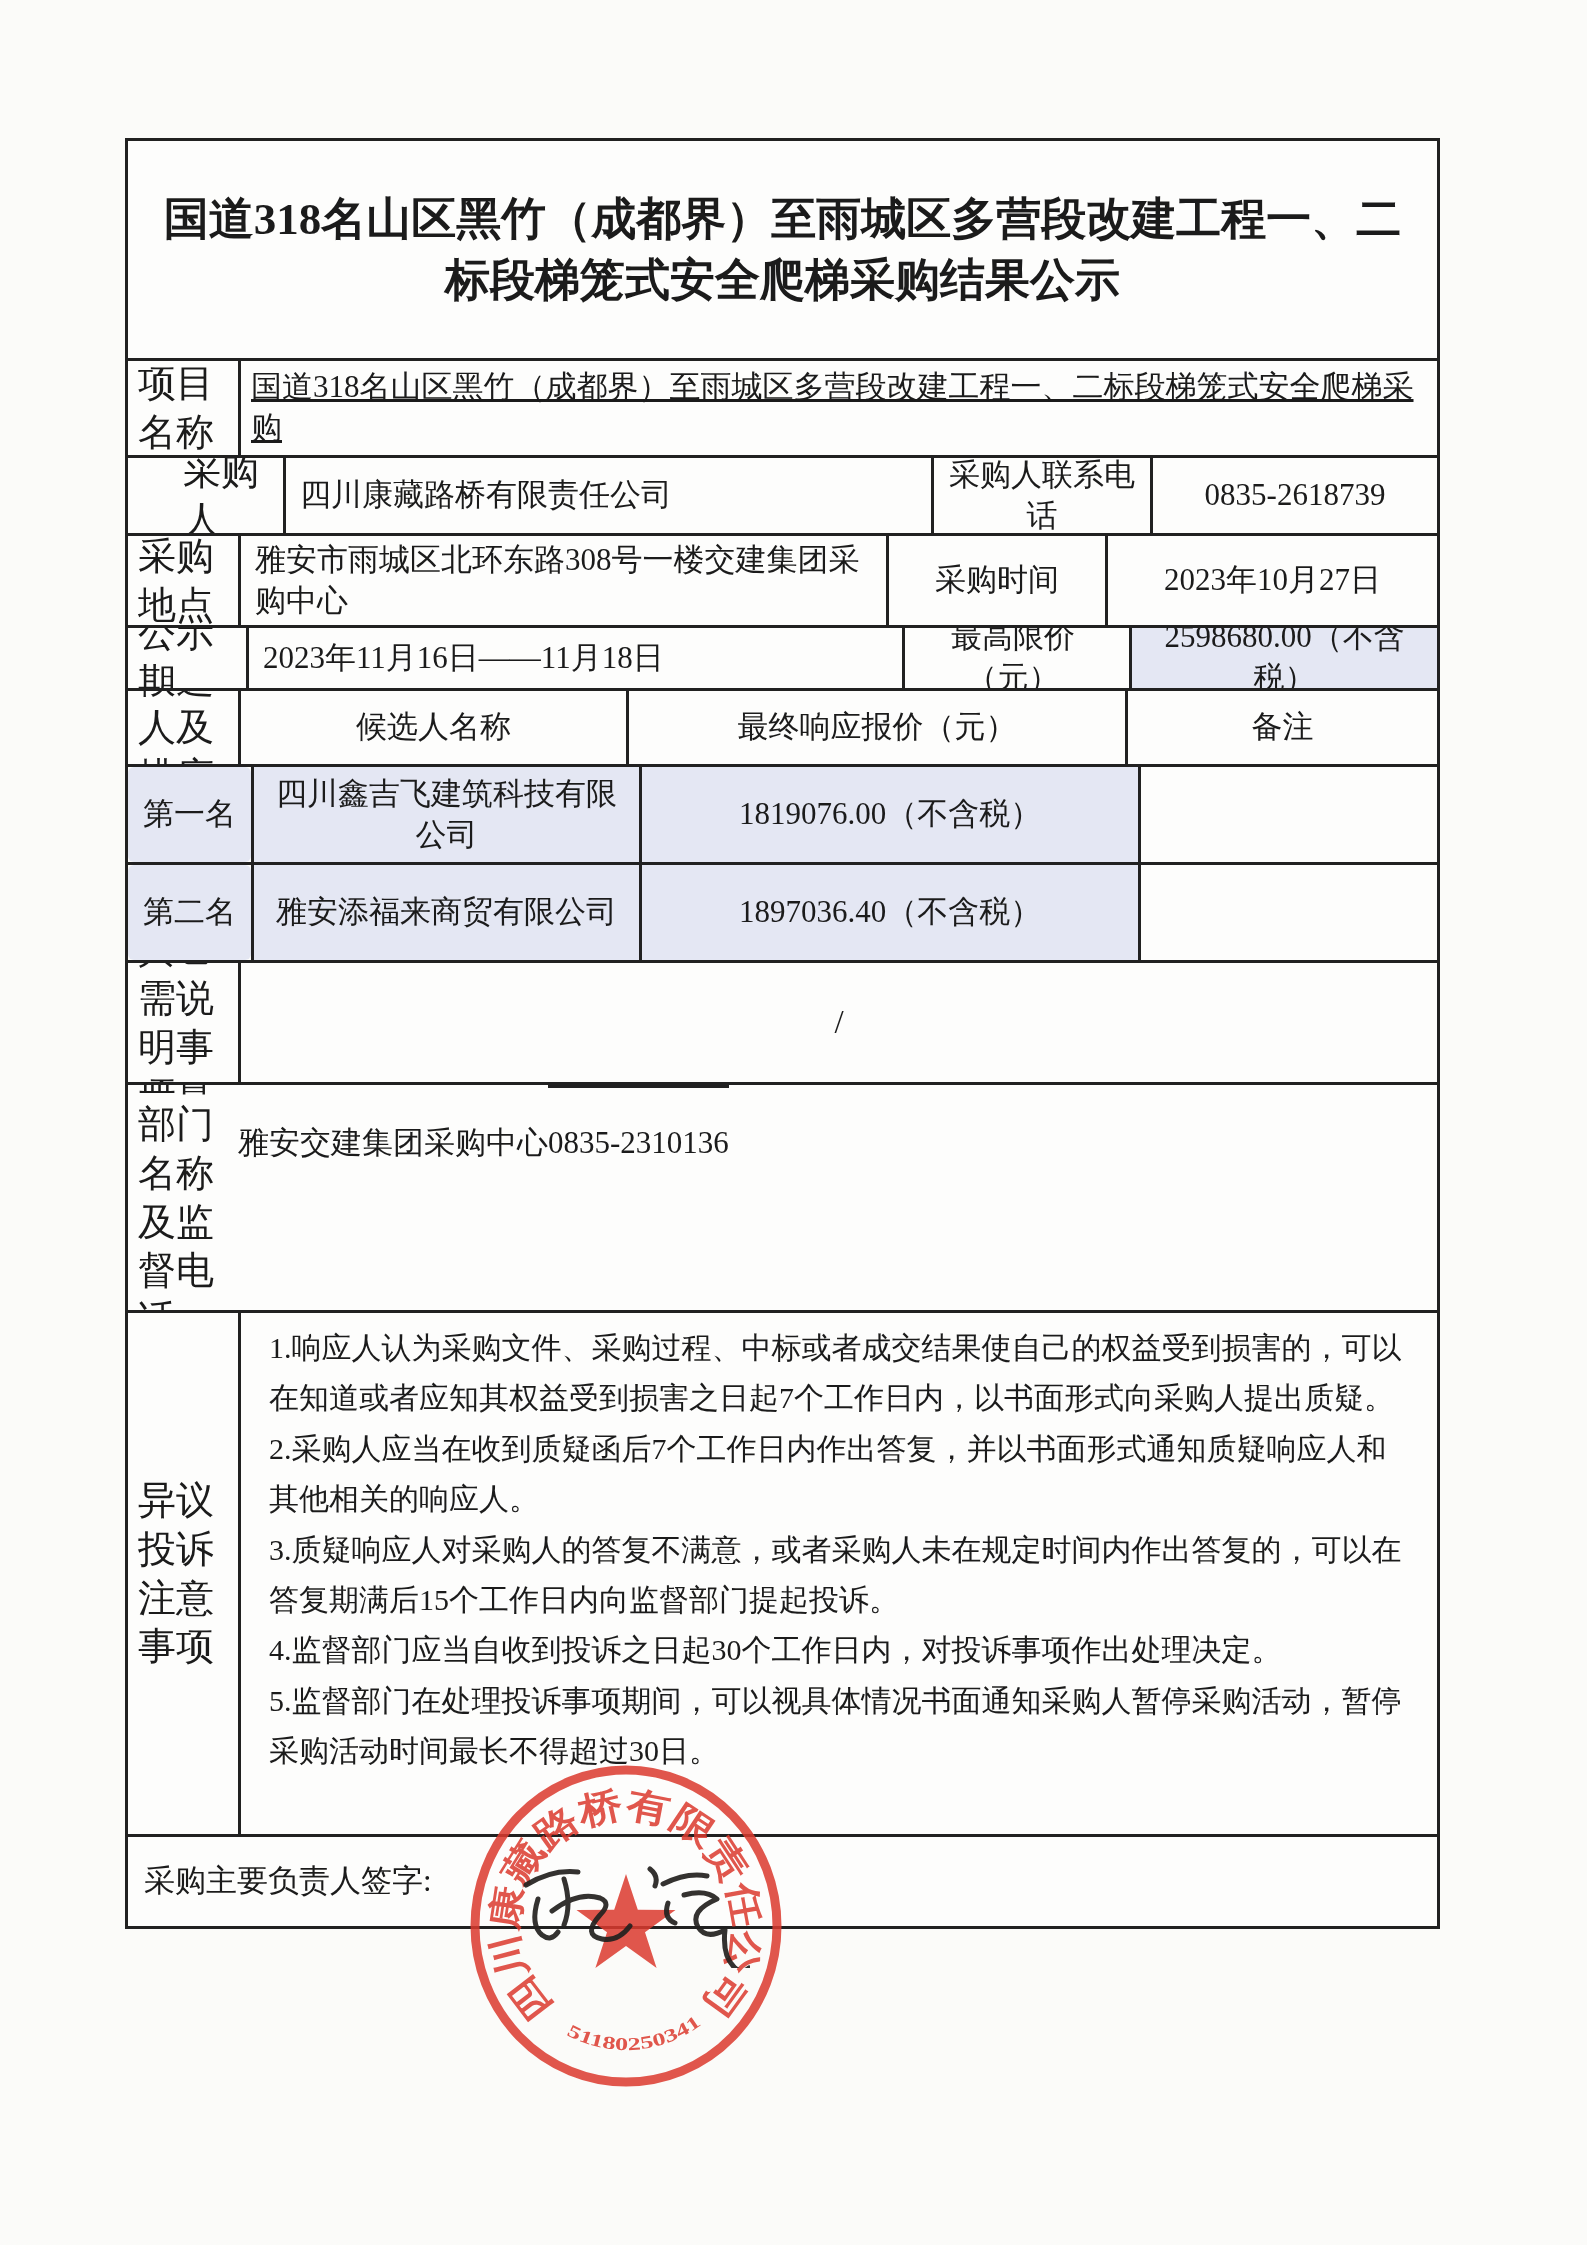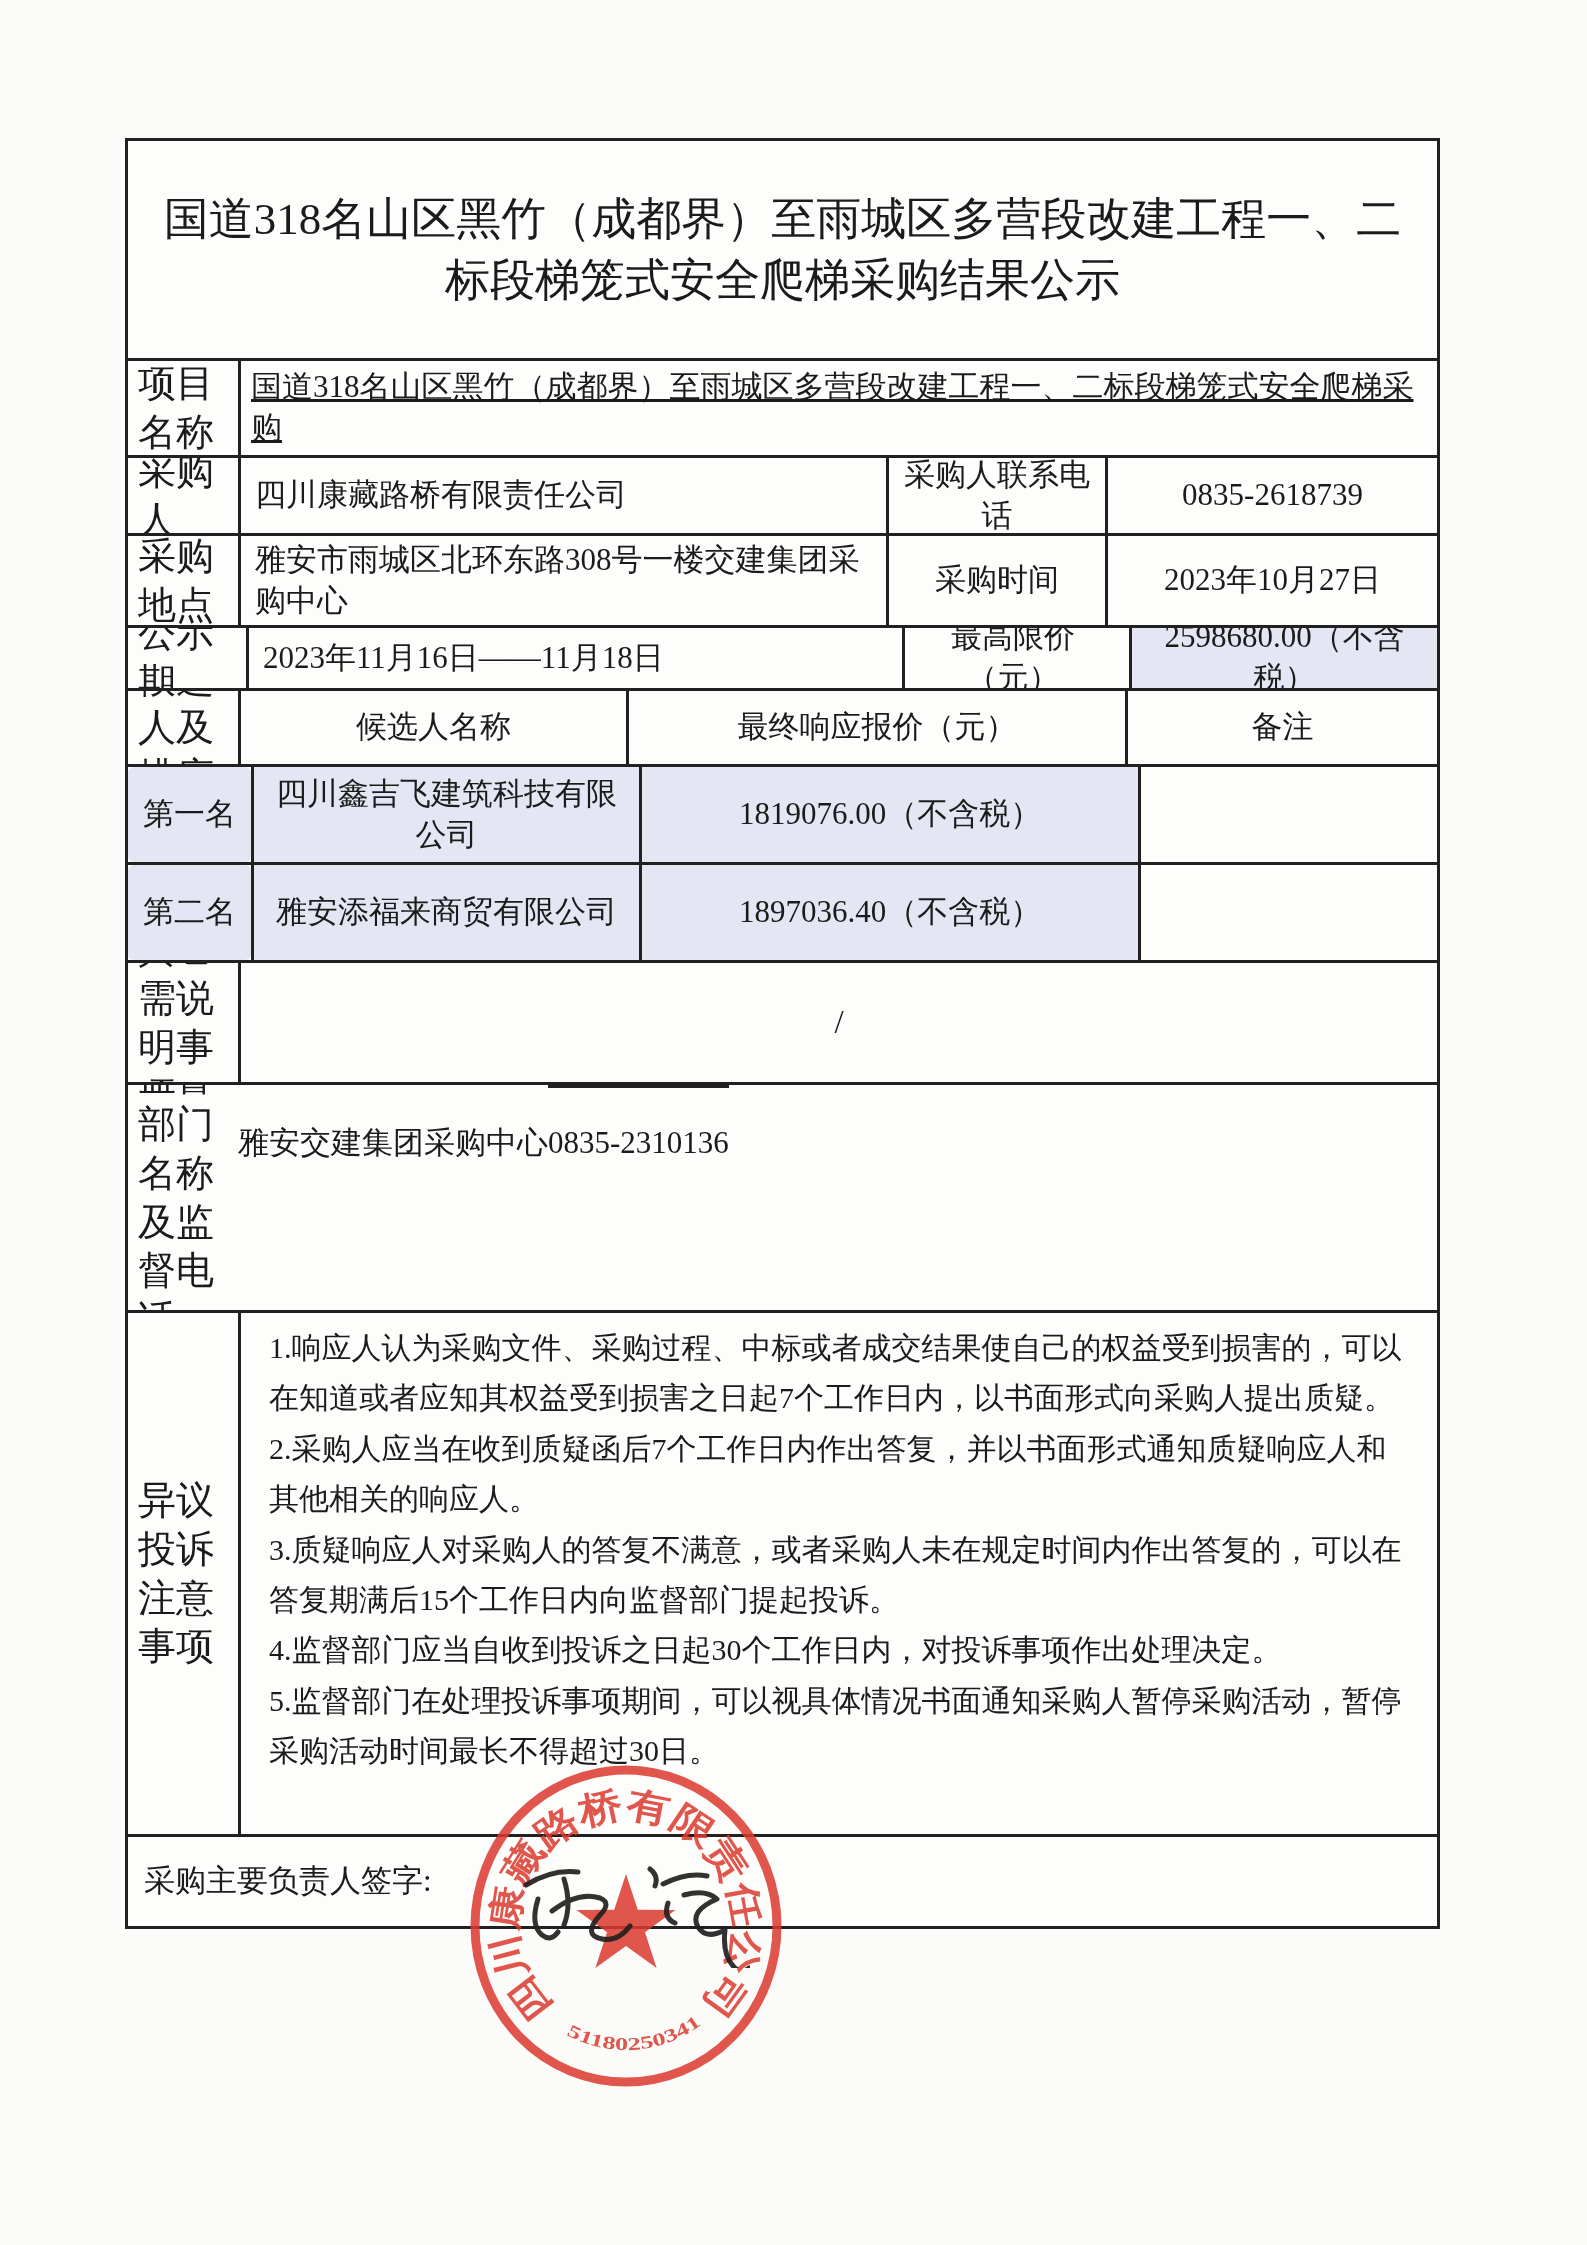--- a/index.html
+++ b/index.html
@@ -23,25 +23,25 @@
     display:flex;align-items:center;
     font-size:31px;line-height:1.32;
     padding:4px 10px;
     overflow:hidden;
   }
   .cell.nb{border-left:none;}
   .label-cell{width:110px;flex:none;padding:4px 4px 4px 10px;font-size:38px;line-height:1.28;}
   .title-row{height:217px;}
   .title-cell{
     width:100%;justify-content:center;text-align:center;
-    font-size:45px;font-weight:normal;line-height:1.35;
+    font-size:45px;font-weight:bold;line-height:1.35;
     padding:8px 18px;letter-spacing:0px;border-radius:25px;
   }
   .r-project{height:97px;}
-  .r-buyer{height:78px;}
+  .r-buyer{height:78px;padding-left:45px;}
   .r-location{height:92px;}
   .r-period{height:63px;gap:8px;}
   .r-chead{height:76px;}
   .r-cand{height:98px;}
   .r-other{height:122px;}
   .r-sup{height:228px;}
   .r-complaint{height:524px;}
   .r-sign{height:92px;}
   .val-main{width:648px;flex:none;padding-left:14px;}
   .sub-label{width:219px;flex:none;justify-content:center;text-align:center;}

